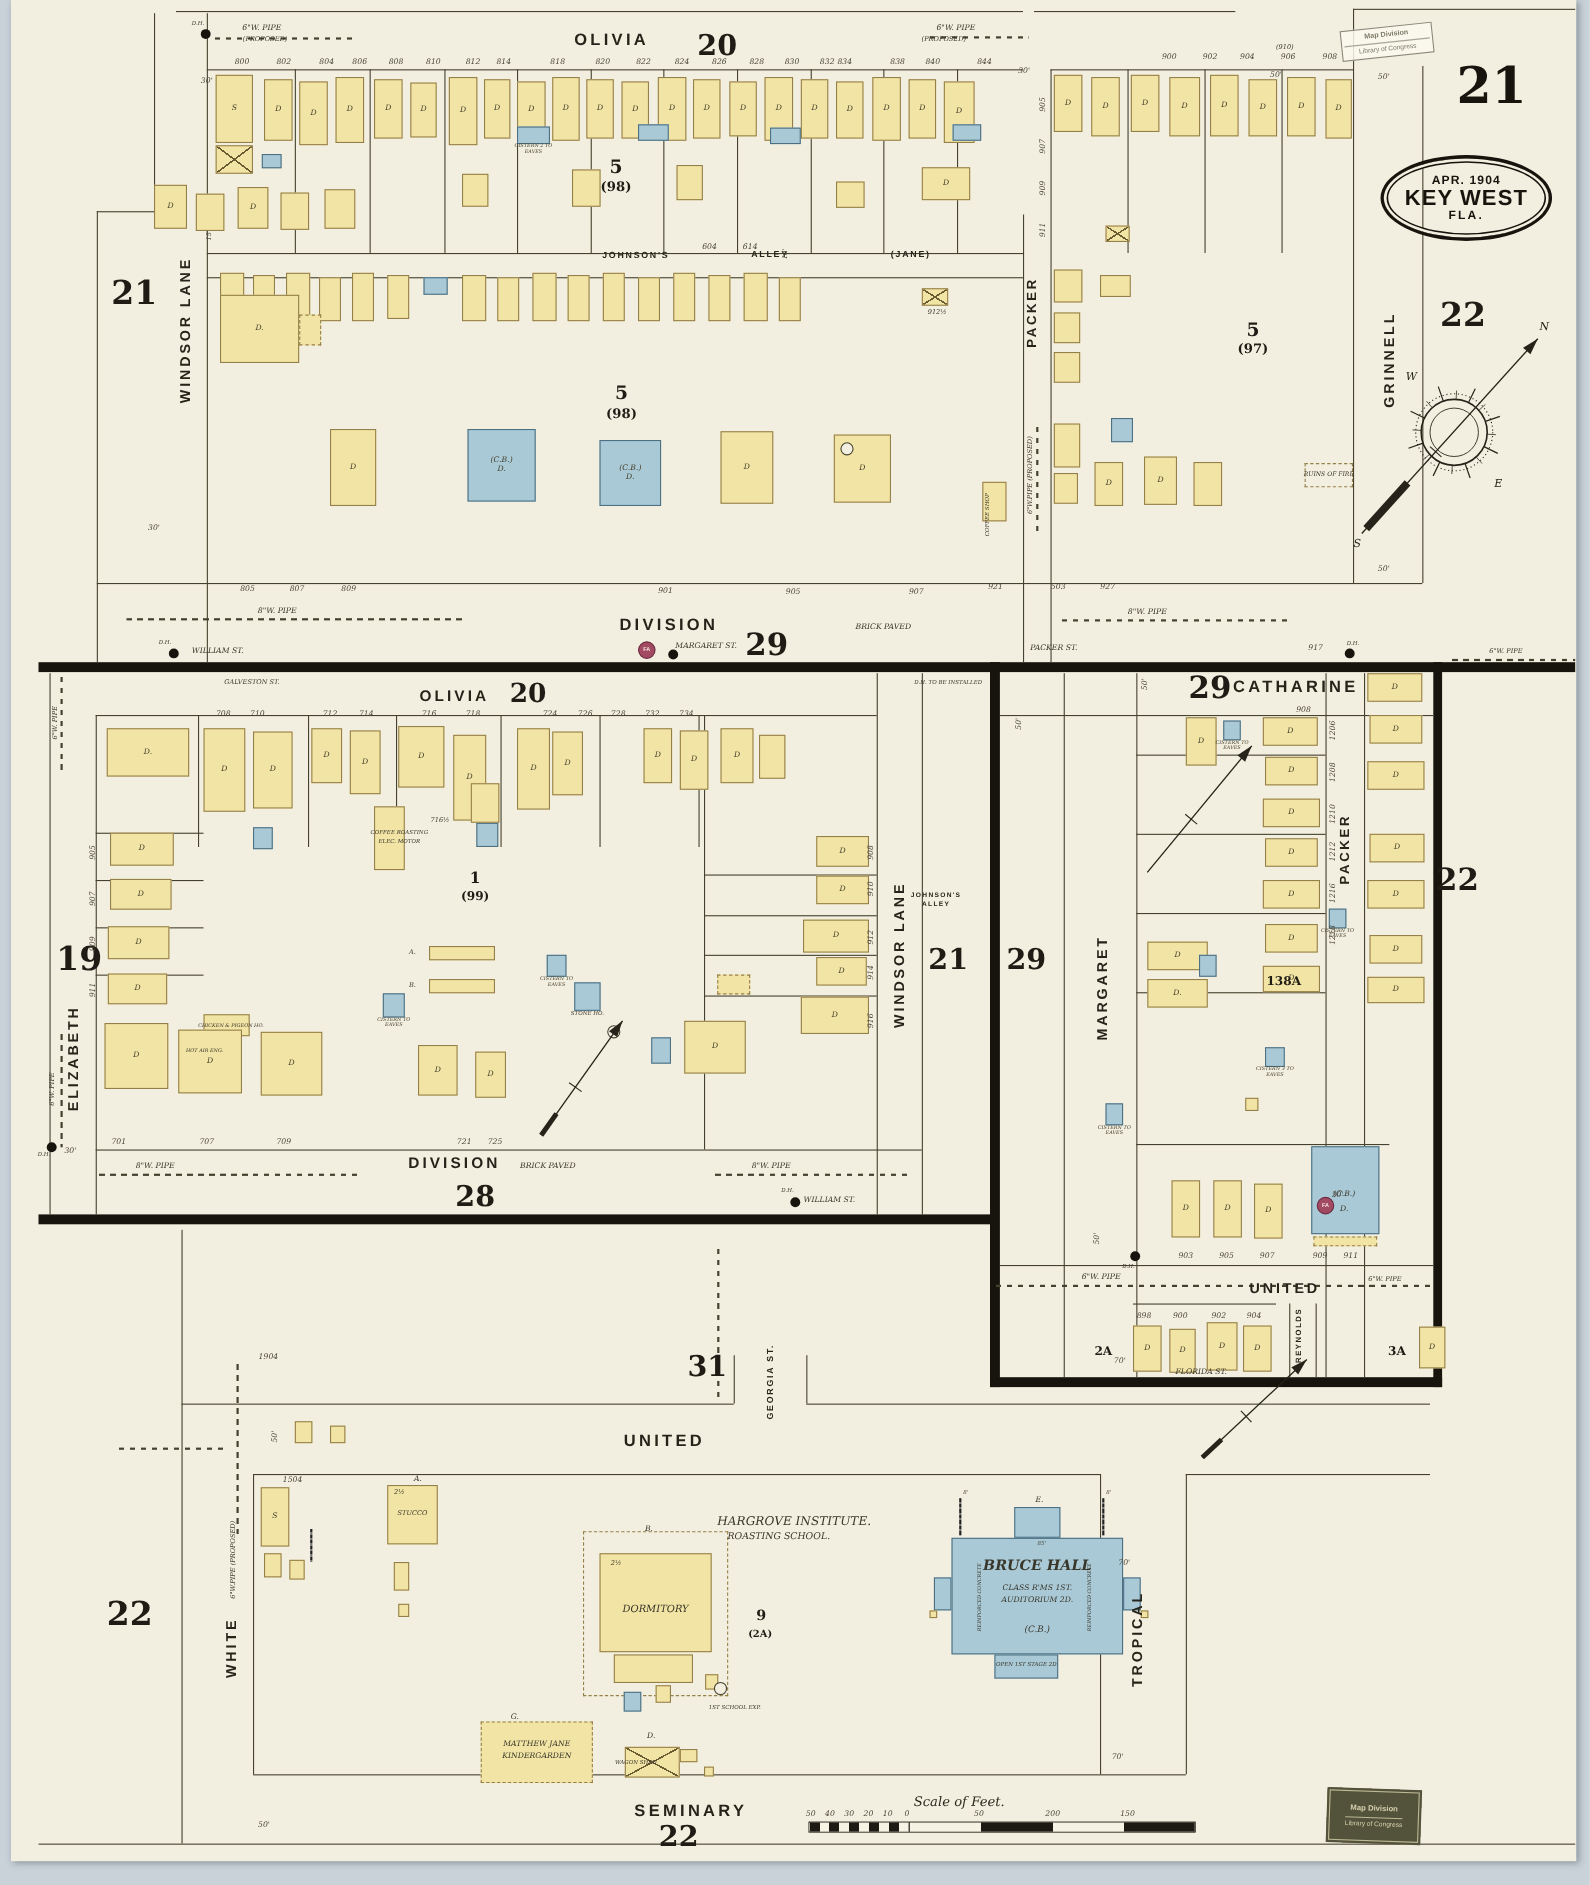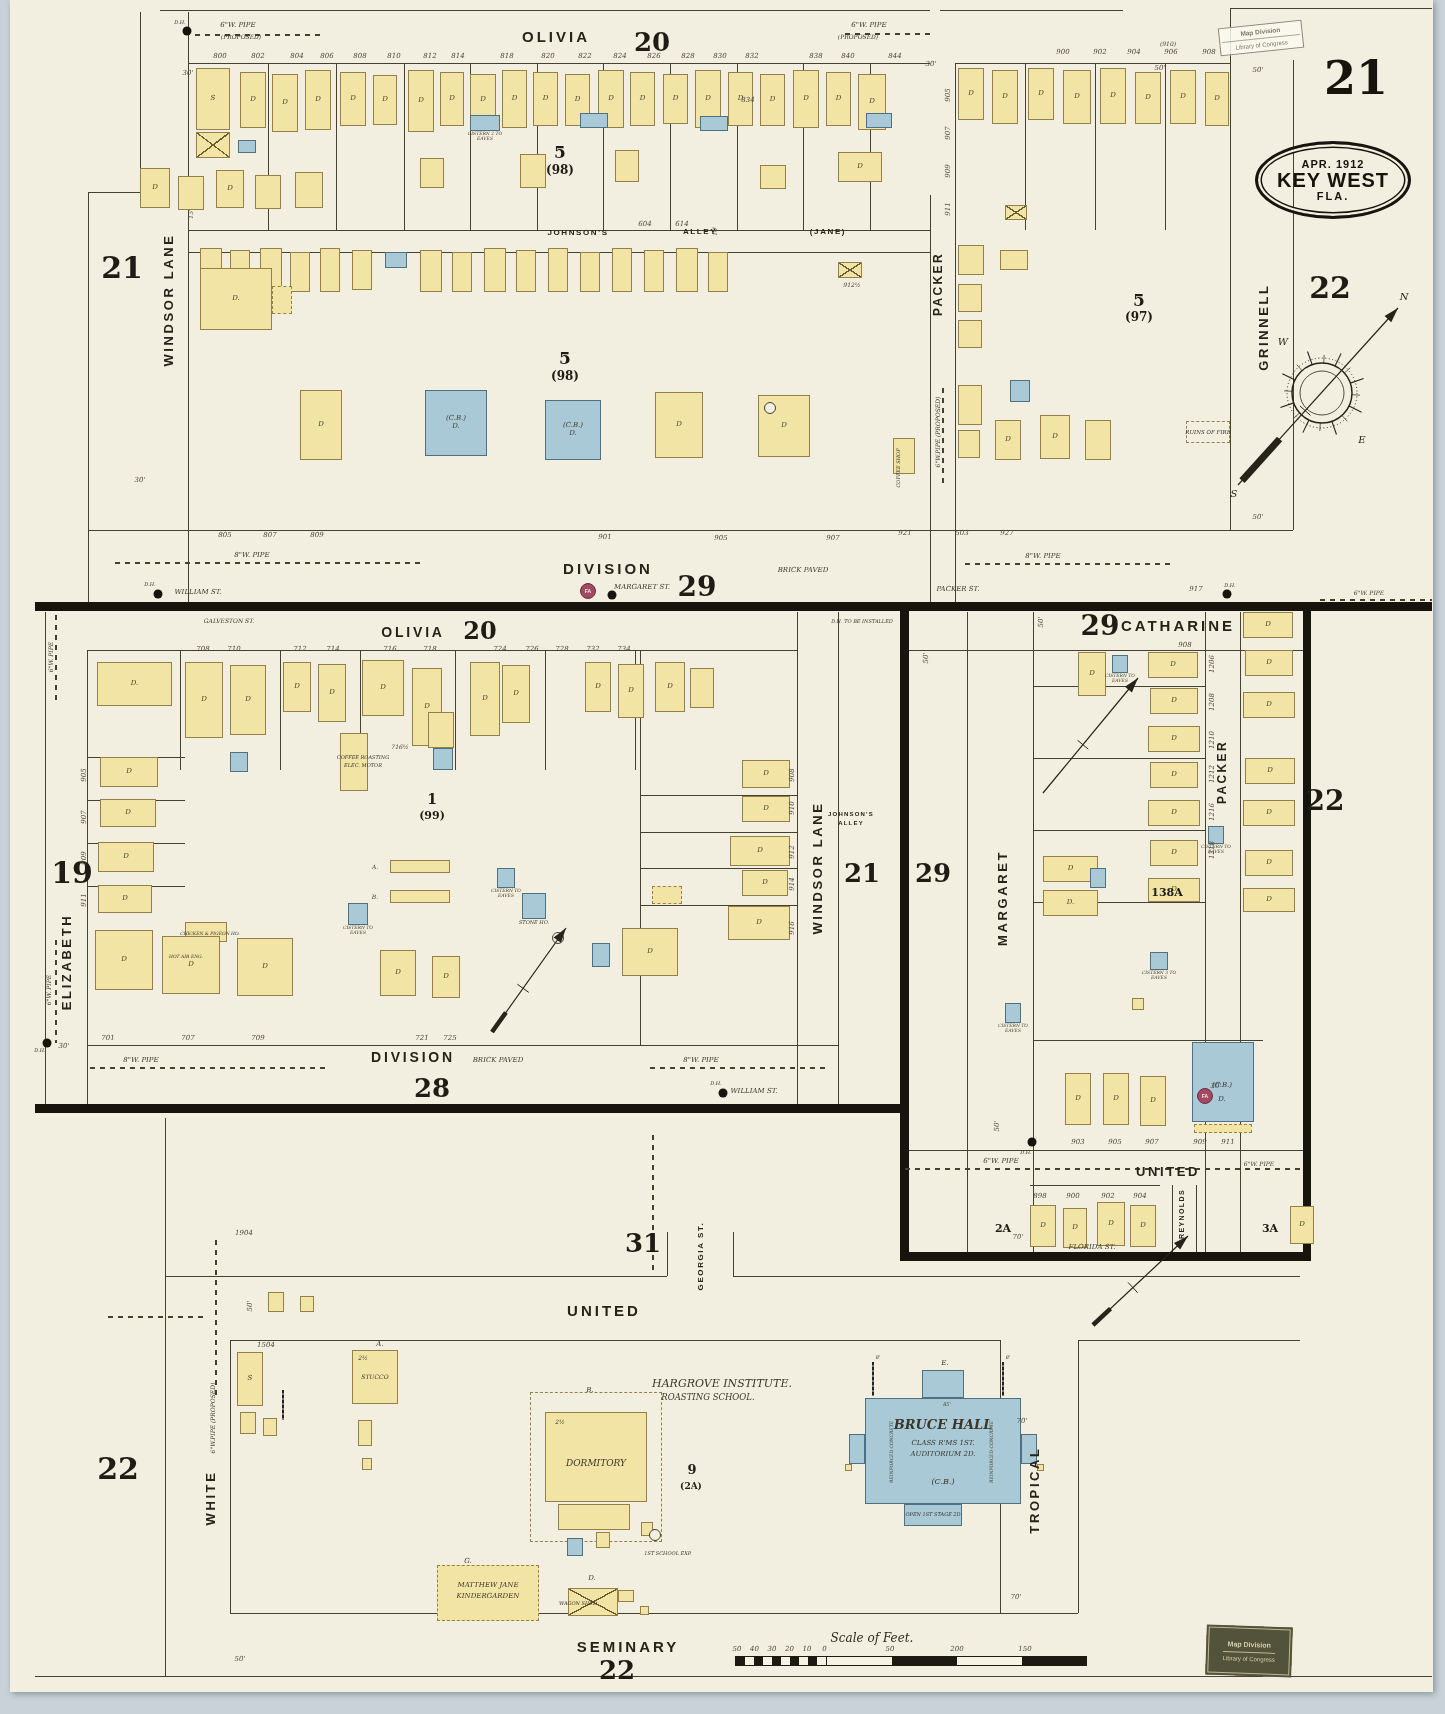--- a/index.html
+++ b/index.html
@@ -47,21 +47,21 @@
   #scale-bar .sb-r{flex:1;height:100%;background:repeating-linear-gradient(90deg,#f6f3e4 0 65px,#1c1a12 65px 130px);}
   #ov{position:absolute;left:0;top:0;z-index:4;pointer-events:none;}
 </style>
 </head>
 <body>
 
 <div id="canvas">
   <div id="paper"></div>
 
   <div id="oval">
-    <div class="d">APR. 1912</div>
+    <div class="d">APR. 1904</div>
     <div class="c">KEY WEST</div>
     <div class="s">FLA.</div>
   </div>
 
   <div id="sheetnum">21</div>
 
   <div id="stamp-top" class="stamp">
     <div class="l1">Map Division</div>
     <div class="l2">Library of Congress</div>
   </div>
@@ -930,21 +930,21 @@
     <div class="lab hn" style="left: 430px; top: 56px;">812</div>
     <div class="lab hn" style="left: 458px; top: 56px;">814</div>
     <div class="lab hn" style="left: 507px; top: 56px;">818</div>
     <div class="lab hn" style="left: 548px; top: 56px;">820</div>
     <div class="lab hn" style="left: 585px; top: 56px;">822</div>
     <div class="lab hn" style="left: 620px; top: 56px;">824</div>
     <div class="lab hn" style="left: 654px; top: 56px;">826</div>
     <div class="lab hn" style="left: 688px; top: 56px;">828</div>
     <div class="lab hn" style="left: 720px; top: 56px;">830</div>
     <div class="lab hn" style="left: 752px; top: 56px;">832</div>
-    <div class="lab hn" style="left: 748px; top: 56px; margin-top: 44px;">834</div>
+    <div class="lab hn" style="left: 768px; top: 56px;">834</div>
     <div class="lab hn" style="left: 816px; top: 56px;">838</div>
     <div class="lab hn" style="left: 848px; top: 56px;">840</div>
     <div class="lab hn" style="left: 895px; top: 56px;">844</div>
     <div class="lab hn" style="left: 1063px; top: 52px;">900</div>
     <div class="lab hn" style="left: 1100px; top: 52px;">902</div>
     <div class="lab hn" style="left: 1134px; top: 52px;">904</div>
     <div class="lab hn" style="left: 1171px; top: 52px;">906</div>
     <div class="lab hn" style="left: 1209px; top: 52px;">908</div>
     <div class="lab hn" style="left: 225px; top: 535px;">805</div>
     <div class="lab hn" style="left: 270px; top: 535px;">807</div>

